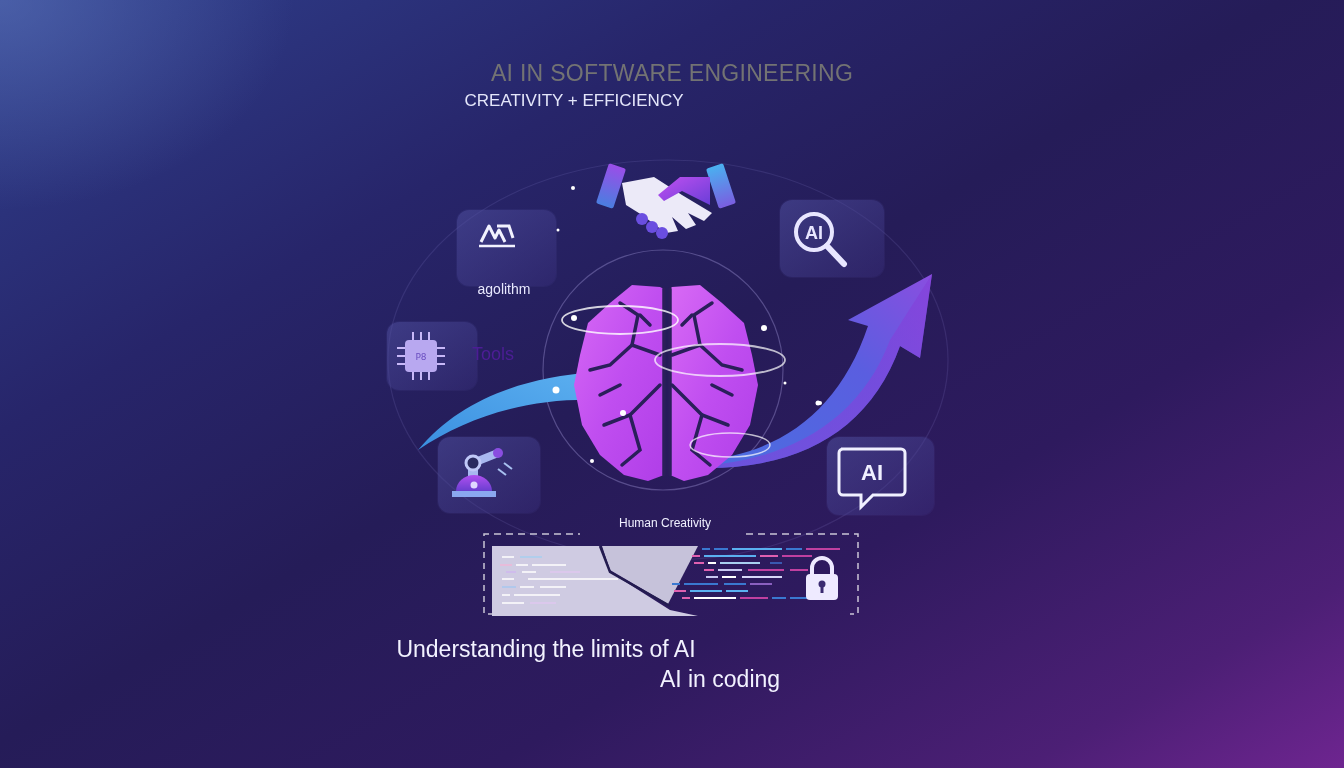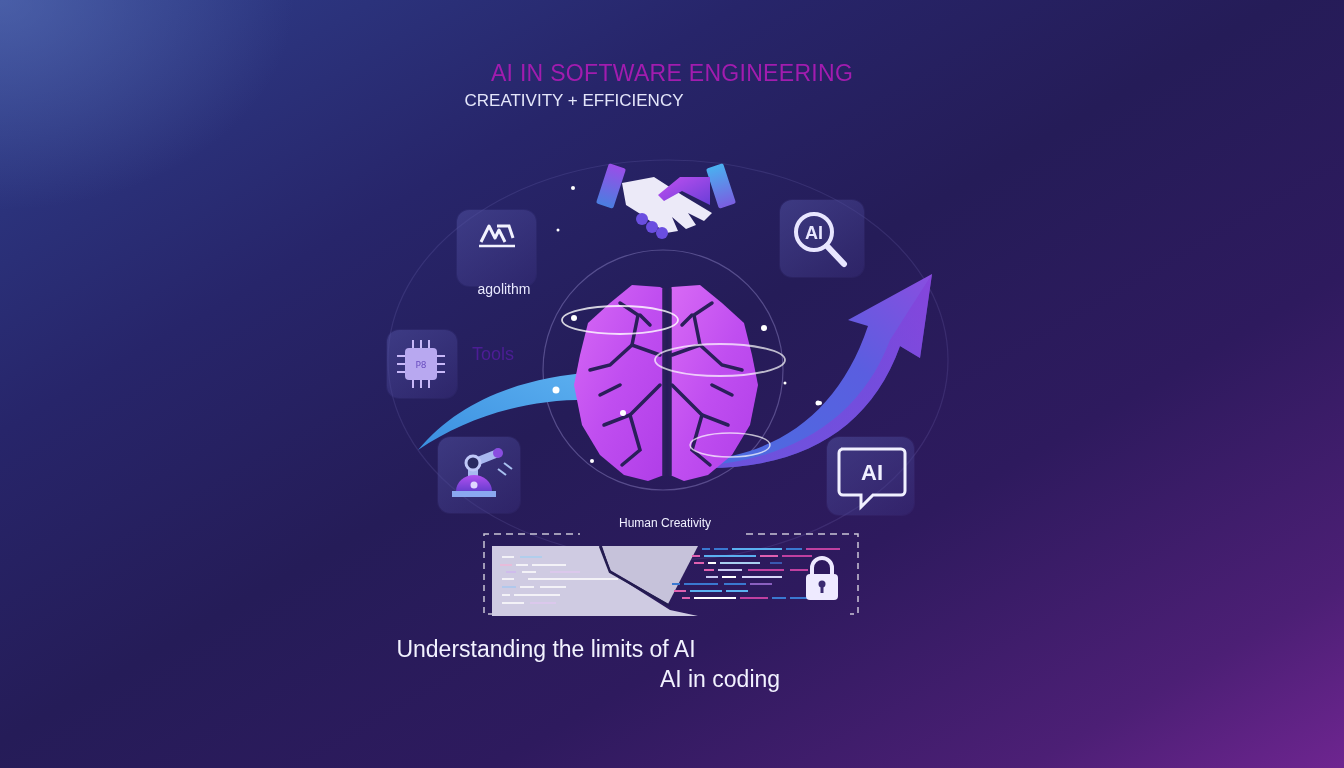--- a/index.html
+++ b/index.html
@@ -2,24 +2,24 @@
 <html><head>
 <meta charset="utf-8">
 <style>
   html,body{margin:0;padding:0;}
   body{width:1344px;height:768px;overflow:hidden;position:relative;
     font-family:"Liberation Sans","DejaVu Sans",sans-serif;color:#fff;
     background:
       radial-gradient(ellipse 420px 300px at 0px 0px, rgba(95,120,190,0.55), rgba(60,80,160,0) 70%),
       linear-gradient(150deg,#2f3f8c 0%,#27256a 28%,#251c58 48%,#2e1a5e 68%,#4c1f75 88%,#6e2590 100%);}
   .abs{position:absolute;}
-  .title{left:0;width:1344px;top:60px;text-align:center;font-size:23px;letter-spacing:0.3px;color:#a21caf;}
+  .title{left:0;width:1344px;top:60px;text-align:center;font-size:23px;letter-spacing:0.3px;color:#737373;}
   .subtitle{left:0;width:1148px;top:91px;text-align:center;font-size:17px;color:#e4e6fa;}
   .tile{border-radius:12px;background:linear-gradient(145deg,rgba(80,80,160,0.55),rgba(60,50,130,0.35));
-    box-shadow:0 0 0 1px rgba(120,120,200,0.08);}
+    box-shadow:0 0 0 1px rgba(120,120,200,0.08);padding-left:20px;}
   .tools-label{left:472px;top:344px;font-size:18px;color:#4c1d95;}
   .algo-label{left:456px;top:264px;width:96px;text-align:center;font-size:14px;color:#e8e8ff;margin-top:17px;}
   .hc-label{left:560px;top:516px;width:210px;text-align:center;font-size:12px;color:#f0f0ff;}
   .bottom1{left:0;width:1092px;top:636px;text-align:center;font-size:23px;color:#f2f2ff;}
   .bottom2{left:0;width:1344px;top:666px;text-align:center;font-size:23px;color:#f2f2ff;padding-left:48px;}
 </style>
 </head>
 <body>
 
 <div class="abs title">AI IN SOFTWARE ENGINEERING</div>
@@ -135,21 +135,21 @@
 
 <div class="abs tile" style="left:457px;top:210px;width:79px;height:76px">
   <svg class="abs" style="left:20px;top:10px" width="40" height="32">
     <path d="M4 22 L12 6 L18 18 L22 10 L28 22" fill="none" stroke="#f2f2ff" stroke-width="3" stroke-linejoin="round"></path>
     <path d="M20 6 L32 6 L36 18" fill="none" stroke="#f2f2ff" stroke-width="3"></path>
     <line x1="2" y1="26" x2="38" y2="26" stroke="#f2f2ff" stroke-width="2.5"></line>
   </svg>
 </div>
 <div class="abs algo-label">agolithm</div>
 
-<div class="abs tile" style="left:387px;top:330px;width:70px;height:68px">
+<div class="abs tile" style="left:387px;top:322px;width:70px;height:68px">
   <svg class="abs" style="left:8px;top:8px" width="54" height="52">
     <g stroke="#c8b8f8" stroke-width="2">
       <line x1="18" y1="2" x2="18" y2="10"></line>
         <line x1="26" y1="2" x2="26" y2="10"></line>
         <line x1="34" y1="2" x2="34" y2="10"></line>
       <line x1="18" y1="42" x2="18" y2="50"></line>
         <line x1="26" y1="42" x2="26" y2="50"></line>
         <line x1="34" y1="42" x2="34" y2="50"></line>
       <line x1="2" y1="18" x2="10" y2="18"></line>
         <line x1="2" y1="26" x2="10" y2="26"></line>

